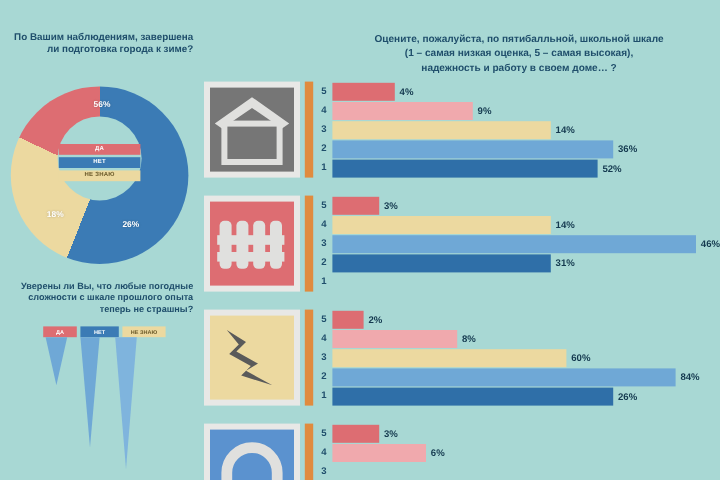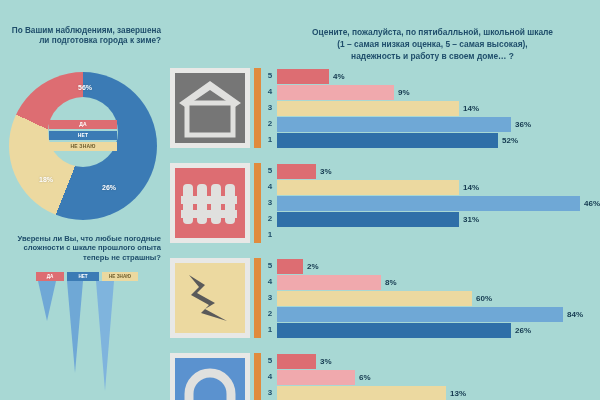--- a/index.html
+++ b/index.html
@@ -309,21 +309,17 @@
       </div>
       <div class="bars">
         <div class="bar-row">
             <div class="bar b5" style="width:39px"></div>
             <span class="bar-val">3%</span>
           </div>
         <div class="bar-row">
             <div class="bar b4" style="width:78px"></div>
             <span class="bar-val">6%</span>
           </div>
-        <div class="bar-row">
-            <div class="bar b3" style="width:169px"></div>
-            <span class="bar-val">13%</span>
-          </div>
       </div>
     </div>
 
   </div>
 </div>
 
 </body></html>

